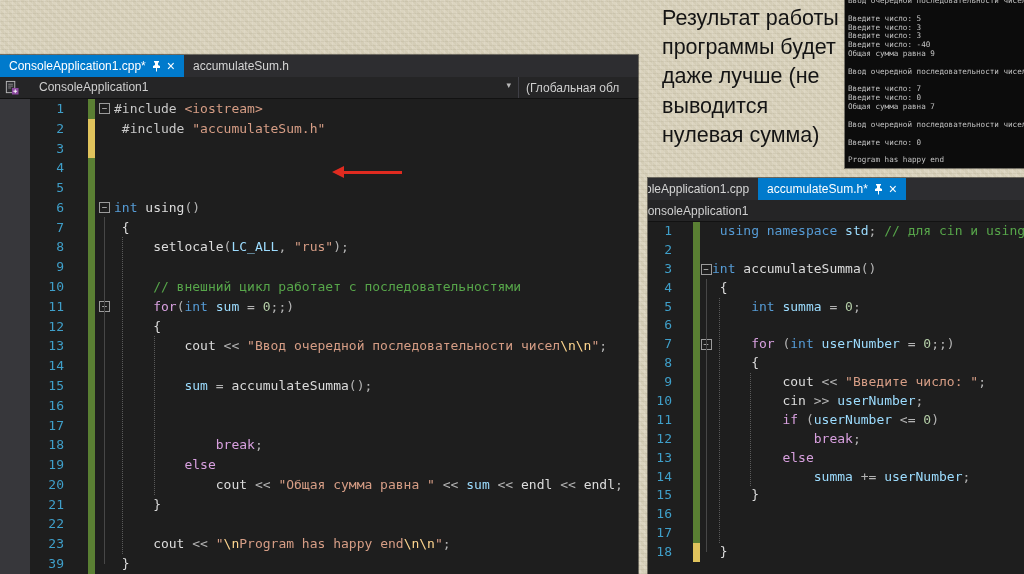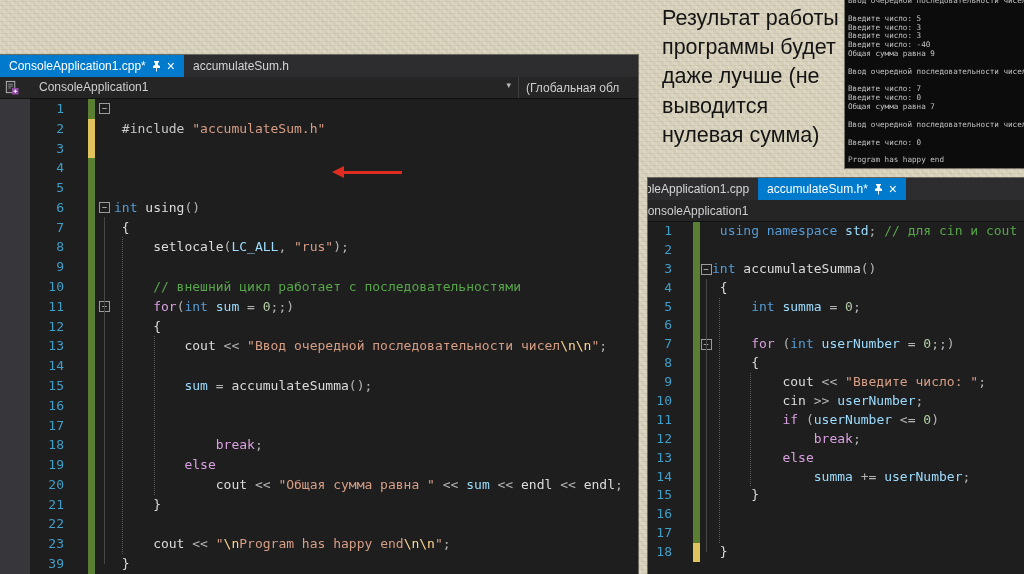--- a/index.html
+++ b/index.html
@@ -128,20 +128,21 @@
   </div>
   <div class="code">
     <div class="gutterbg"></div>
     <div class="lines">
         <div class="row">
           <span class="ln">1</span>
           <span class="bar green"></span>
           <span class="fold">
             <span class="fbox">−</span>
           </span>
+          <span class="codeTxt"><span class="tok-pp">#include </span><span class="tok-str">&lt;iostream&gt;</span></span>
         </div>
         <div class="row">
           <span class="ln">2</span>
           <span class="bar yellow"></span>
           <span class="fold"></span>
           <span class="codeTxt"><span class="tok-pln"> </span><span class="tok-pp">#include </span><span class="tok-str">"accumulateSum.h"</span></span>
         </div>
         <div class="row">
           <span class="ln">3</span>
           <span class="bar yellow"></span>
@@ -304,21 +305,21 @@
     <div class="nav-left">
       <span class="nav-project">ConsoleApplication1</span>
     </div>
   </div>
   <div class="code">
     <div class="lines">
         <div class="row">
           <span class="ln">1</span>
           <span class="bar green"></span>
           <span class="fold"></span>
-          <span class="codeTxt"><span class="tok-pln"> </span><span class="tok-kw">using</span><span class="tok-pln"> </span><span class="tok-kw">namespace</span><span class="tok-pln"> </span><span class="tok-var">std</span><span class="tok-op">; </span><span class="tok-com">// для cin и cout</span></span>
+          <span class="codeTxt"><span class="tok-pln"> </span><span class="tok-kw">using</span><span class="tok-pln"> </span><span class="tok-kw">namespace</span><span class="tok-pln"> </span><span class="tok-var">std</span><span class="tok-op">; </span><span class="tok-com">// для cin и using</span></span>
         </div>
         <div class="row">
           <span class="ln">2</span>
           <span class="bar green"></span>
           <span class="fold"></span>
           <span class="codeTxt"></span>
         </div>
         <div class="row">
           <span class="ln">3</span>
           <span class="bar green"></span>

